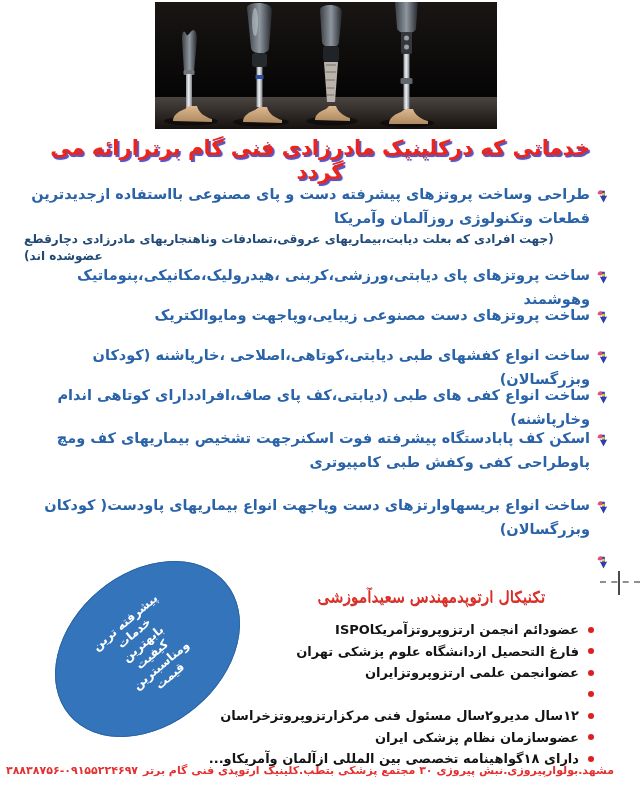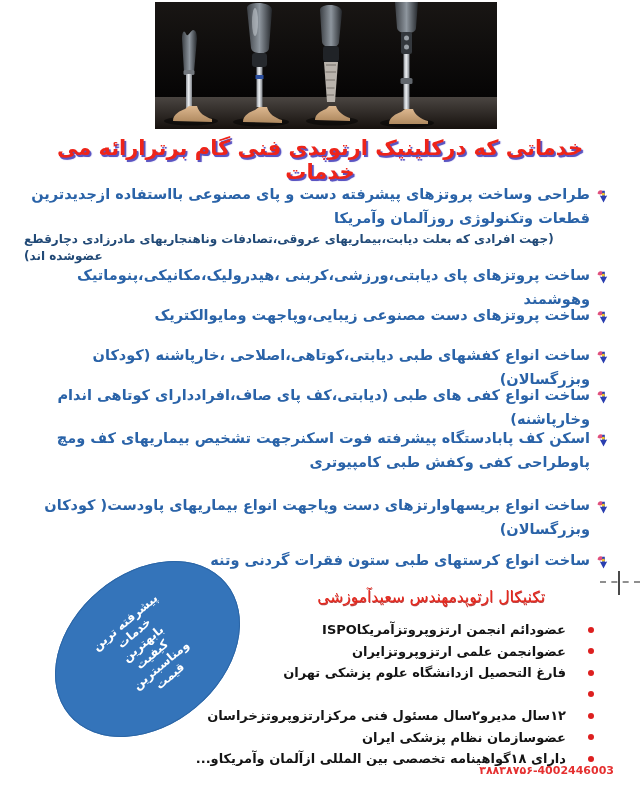--- a/index.html
+++ b/index.html
@@ -44,21 +44,21 @@
     line-height:1.18;direction:rtl;
   }
   
   .spec-title{
     position:absolute;top:588px;right:95px;margin:0;direction:rtl;
     font-size:15.5px;font-weight:normal;color:#e6281d;
     text-shadow:0.5px 0.5px 0 #b44;
   }
   .creds{position:absolute;top:619px;right:46px;direction:rtl;}
   .cred{
-    display:flex;align-items:center;gap:22px;height:21.5px;
+    display:flex;align-items:center;gap:9px;height:21.5px;
     color:#141414;font-size:13px;font-weight:bold;text-align:right;
   }
   .dot{flex:0 0 auto;width:6px;height:6px;border-radius:50%;background:#dd1f1f;}
   
   .footer{
     position:absolute;top:764px;right:26px;left:10px;direction:rtl;
     display:flex;justify-content:flex-start;align-items:center;gap:5px;
     color:#e53030;font-size:11px;font-weight:bold;white-space:nowrap;
   }
   
@@ -128,21 +128,21 @@
       <path d="M240 0 L263 0 L261 26 C261 33 243 33 242 26 Z" fill="url(#darkmetal)"></path>
       <rect x="246" y="30" width="11" height="22" rx="2" fill="#34383d"></rect>
       <circle cx="251.5" cy="36" r="2.5" fill="#9aa0a6"></circle>
       <circle cx="251.5" cy="45" r="2.5" fill="#9aa0a6"></circle>
       <rect x="248.5" y="52" width="6" height="55" fill="url(#metal)"></rect>
       <rect x="245.5" y="76" width="12" height="6" rx="1.5" fill="#61666c"></rect>
       <path d="M234 122 C234 115 241 112 246 110 L250 107 L258 107 C260 113 266 117 273 119 L273 122 Z" fill="url(#skin)"></path>
     </svg>
   </div>
 
-  <h1 class="heading">خدماتی که درکلینیک ارتوپدی فنی گام برترارائه می خدمات</h1>
+  <h1 class="heading">خدماتی که درکلینیک مادرزادی فنی گام برترارائه می گردد</h1>
 
   <div>
 
     <div class="svc" style="top:182px">
       <span class="bullet">
         <svg width="13" height="15" viewBox="0 0 13 15">
             <path d="M0.5 5.5 Q1.5 1.5 5 2.5 L6.5 5 Q3.5 7.5 0.5 5.5Z" fill="#e0507d"></path>
             <path d="M5.2 2.8 h2.6 v5.2 l2.4 -0.6 -3.7 7 -3.7 -7 2.4 0.6 Z" fill="#2a3fb0"></path>
             <circle cx="6.3" cy="6.2" r="1.4" fill="#f3c724"></circle>
           </svg>
@@ -218,21 +218,20 @@
     </div>
 
     <div class="svc" style="top:548px">
       <span class="bullet">
         <svg width="13" height="15" viewBox="0 0 13 15">
             <path d="M0.5 5.5 Q1.5 1.5 5 2.5 L6.5 5 Q3.5 7.5 0.5 5.5Z" fill="#e0507d"></path>
             <path d="M5.2 2.8 h2.6 v5.2 l2.4 -0.6 -3.7 7 -3.7 -7 2.4 0.6 Z" fill="#2a3fb0"></path>
             <circle cx="6.3" cy="6.2" r="1.4" fill="#f3c724"></circle>
           </svg>
       </span>
-      <span>ساخت انواع کرستهای طبی ستون فقرات گردنی وتنه</span>
     </div>
 
   </div>
 
   <div class="crop-mark"></div>
 
   <div class="badge">
     <div class="badge-text">
       <div>پیشرفته ترین</div>
       <div>خدمات</div>
@@ -245,40 +244,41 @@
 
   <h2 class="spec-title">تکنیکال ارتوپدمهندس سعیدآموزشی</h2>
 
   <div class="creds">
     <div class="cred">
       <span class="dot"></span>
       <span>عضودائم انجمن ارتزوپروتزآمریکاISPO</span>
     </div>
     <div class="cred">
       <span class="dot"></span>
+      <span>فارغ التحصیل ازدانشگاه علوم پزشکی تهران</span>
+    </div>
+    <div class="cred">
+      <span class="dot"></span>
       <span>عضوانجمن علمی ارتزوپروتزایران</span>
     </div>
     <div class="cred">
       <span class="dot"></span>
-      <span>فارغ التحصیل ازدانشگاه علوم پزشکی تهران</span>
-    </div>
-    <div class="cred">
-      <span class="dot"></span>
     </div>
     <div class="cred">
       <span class="dot"></span>
       <span>۱۲سال مدیرو۲سال مسئول فنی مرکزارتزوپروتزخراسان</span>
     </div>
     <div class="cred">
       <span class="dot"></span>
       <span>عضوسازمان نظام پزشکی ایران</span>
     </div>
     <div class="cred">
       <span class="dot"></span>
       <span>دارای ۱۸گواهینامه تخصصی بین المللی ازآلمان وآمریکاو...</span>
     </div>
   </div>
 
   <div class="footer">
-    <span dir="ltr">۳۸۸۳۸۷۵۶-4002446003</span>
+    <span>مشهد.بولوارپیروزی.نبش پیروزی ۳۰ مجتمع پزشکی بتطب.کلینیک ارتوپدی فنی گام برتر</span>
+    <span dir="ltr">۳۸۸۳۸۷۵۶-۰۹۱۵۵۲۲۴۶۹۷</span>
   </div>
 
 </div>
 
 </body></html>

